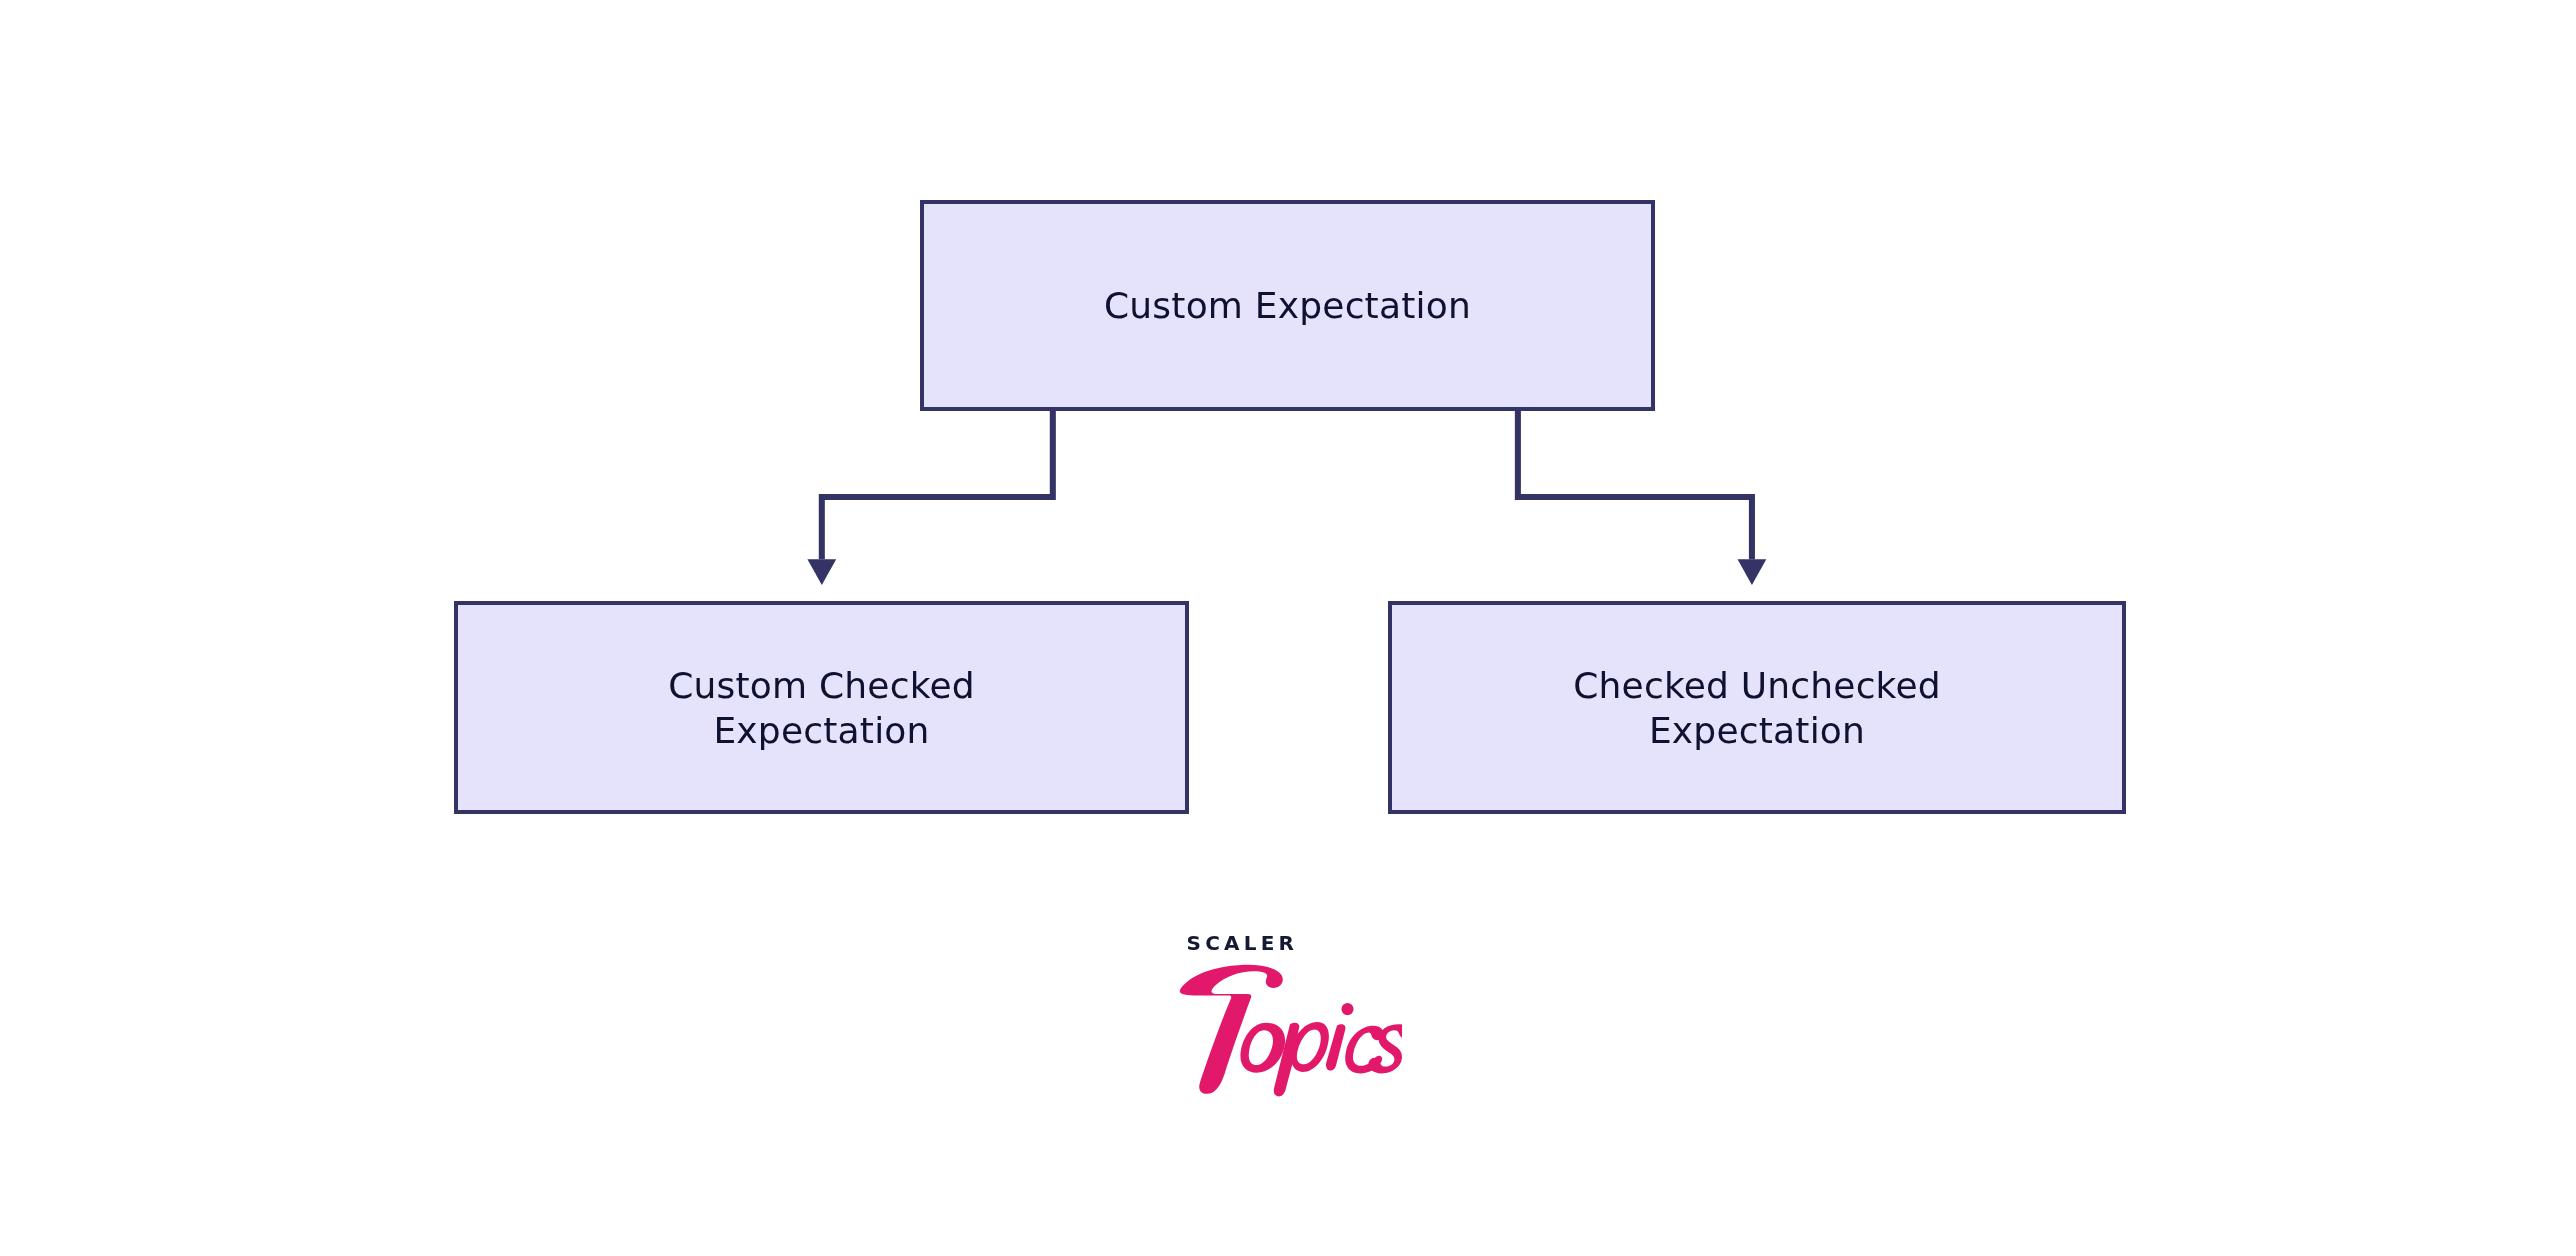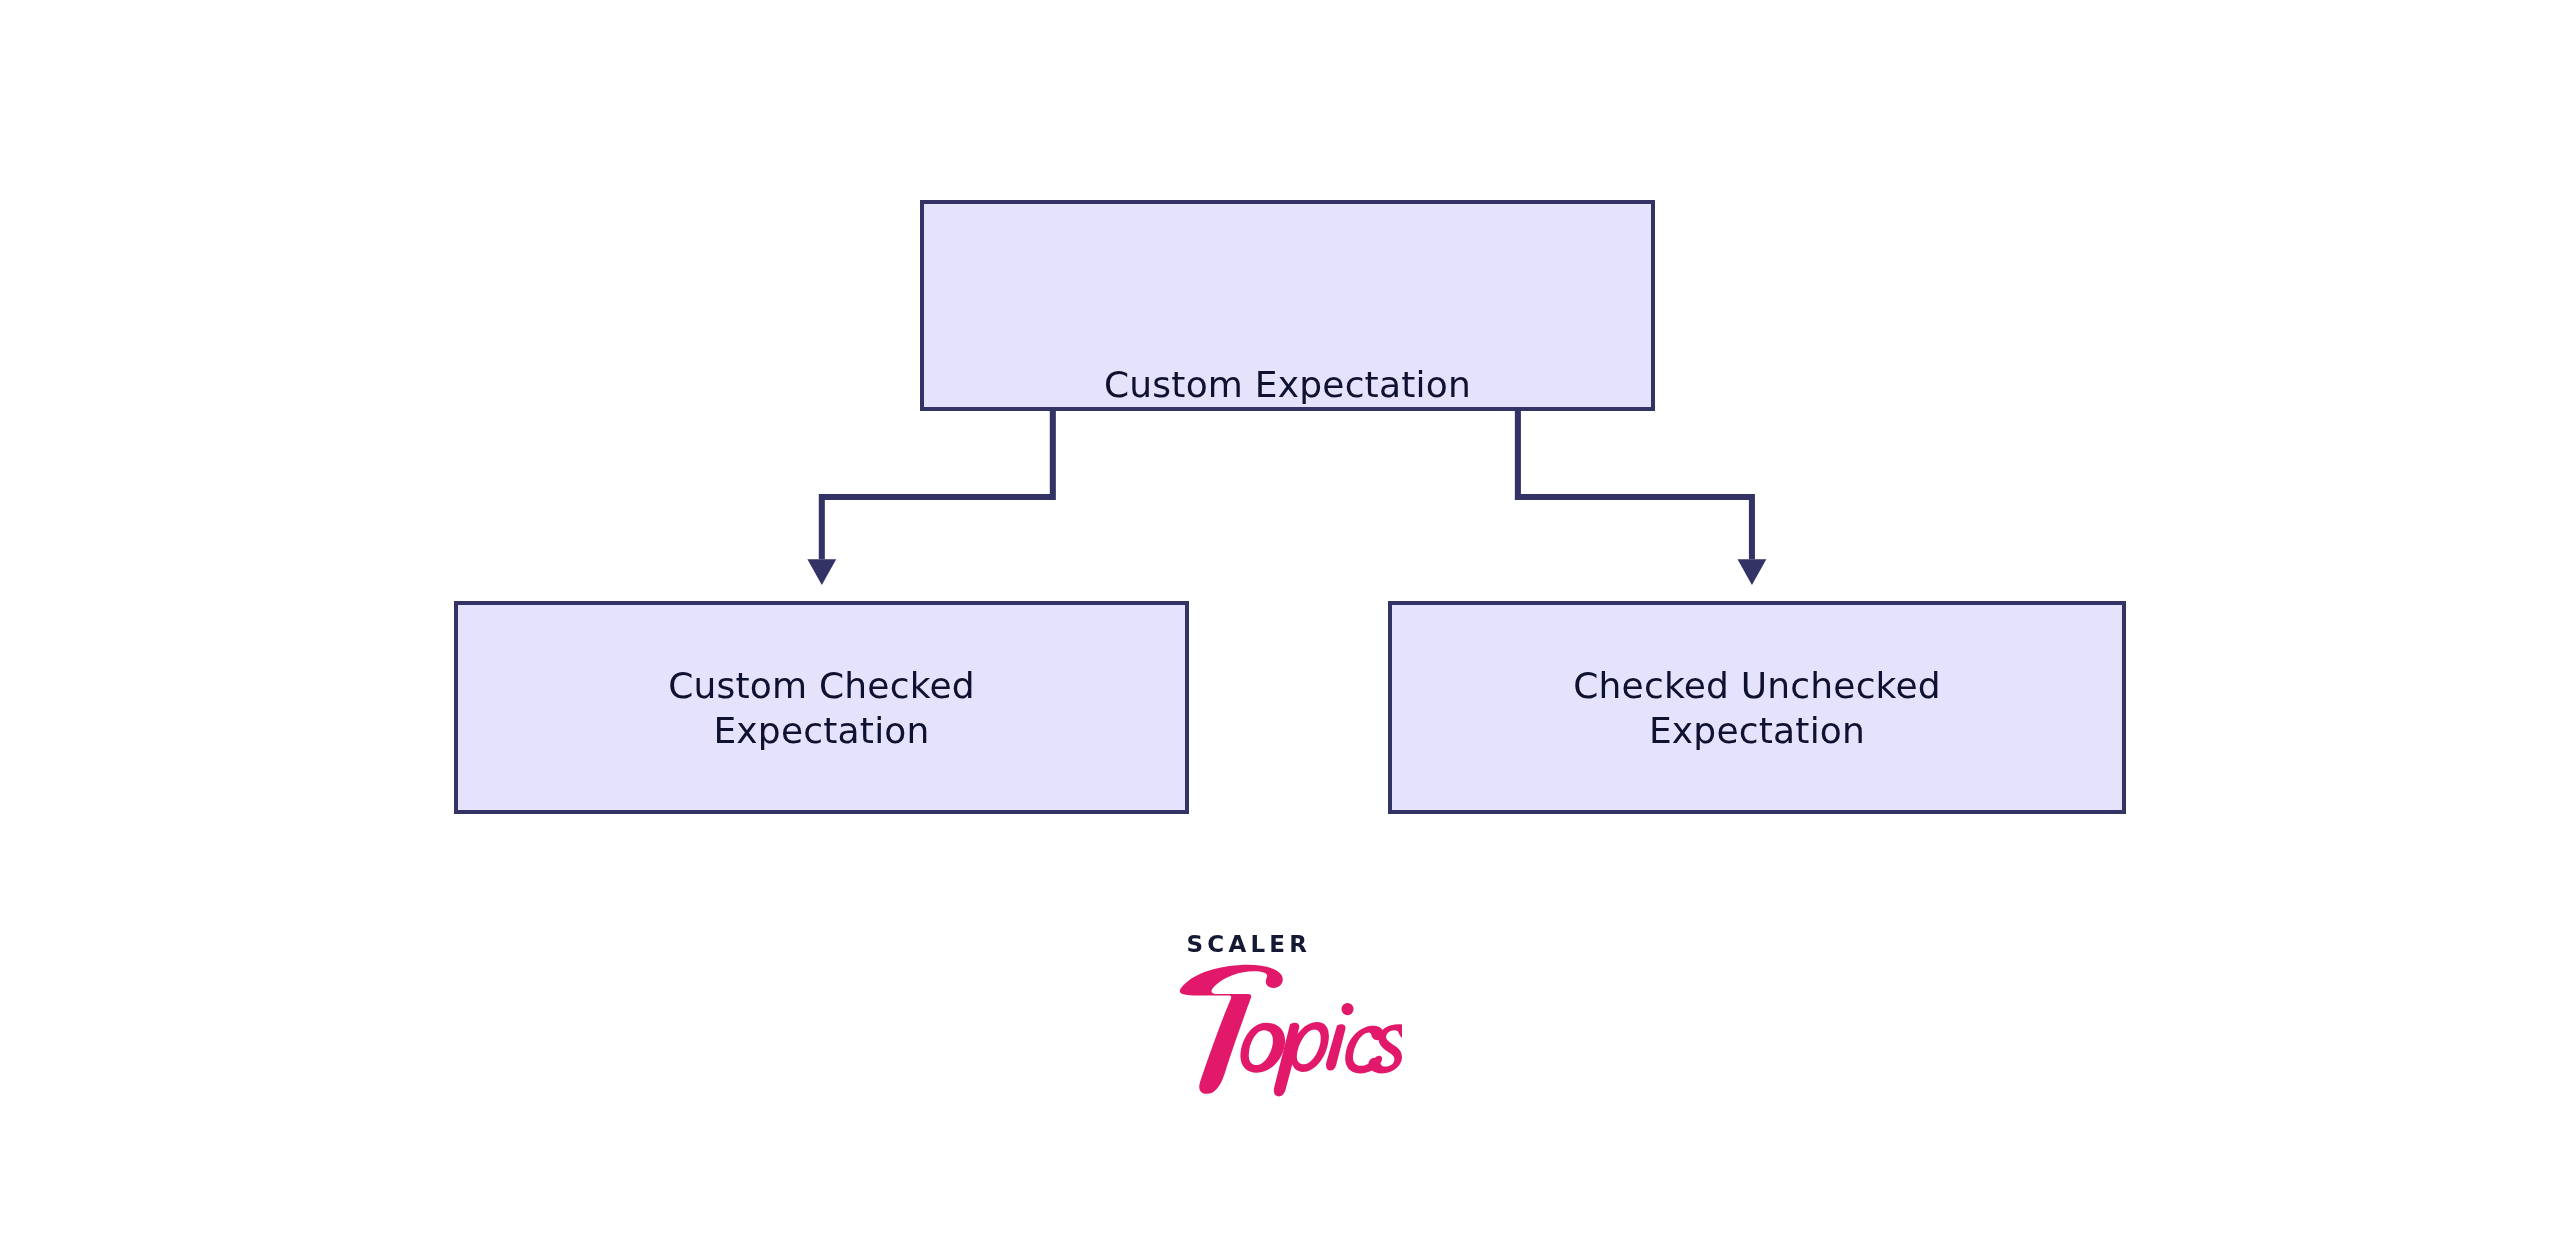--- a/index.html
+++ b/index.html
@@ -43,21 +43,20 @@
     font-weight: 400;
     line-height: 1.25;
     letter-spacing: 0.2px;
     white-space: pre-line;
   }
   #node-root {
     left: 920px;
     top: 200px;
     width: 735px;
     height: 211px;
-    align-items: flex-end;
   }
   #node-checked {
     left: 454px;
     top: 601px;
     width: 735px;
     height: 213px;
   }
   #node-unchecked {
     left: 1388px;
     top: 601px;
@@ -70,21 +69,21 @@
     left: 1179px;
     top: 933px;
     width: 227px;
     height: 170px;
   }
   #logo-wordmark {
     position: absolute;
     left: 7.6px;
     top: 0px;
     font-family: "DejaVu Sans", sans-serif;
-    font-size: 23px;
+    font-size: 20px;
     font-weight: bold;
     letter-spacing: 4.2px;
     color: #141a33;
     line-height: 1;
   }
   #logo-script {
     position: absolute;
     left: -4.5px;
     top: 19.7px;
     width: 227px;

